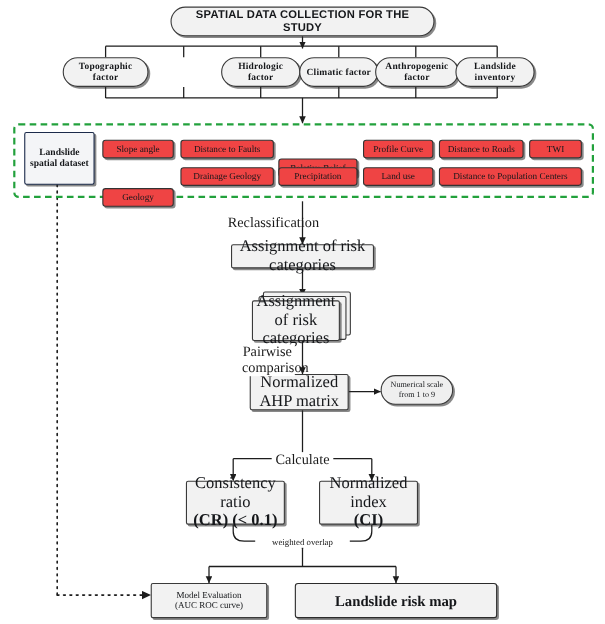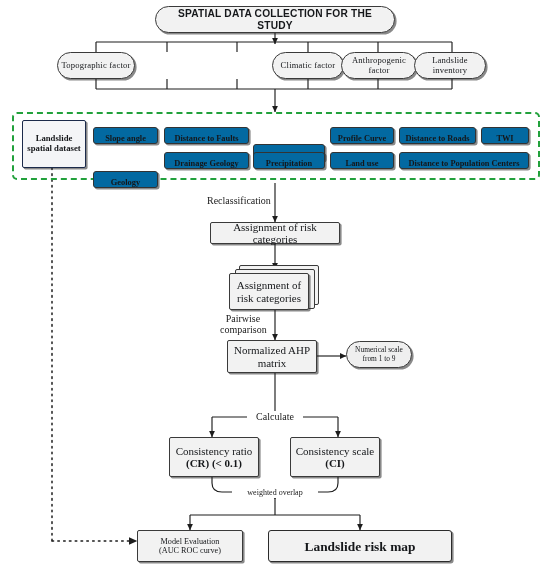--- a/index.html
+++ b/index.html
@@ -43,41 +43,40 @@
     border-radius: 999px;
     font-weight: bold;
     letter-spacing: 0.2px;
   }
   .title-pill {
     font-size: 10.2px;
     font-family: "Liberation Sans", "DejaVu Sans", sans-serif;
   }
   .factor {
     border-radius: 999px;
-    font-weight: normal;
+    font-weight: bold;
     font-size: 8.6px;
   }
   .dataset-main {
     border: 1.6px solid #1b2a4a;
     font-weight: bold;
     font-size: 8.7px;
     border-radius: 2px;
     background: #f4f5f7;
   }
   .layer {
     border-radius: 3px;
     border: 1.4px solid #333;
-    font-weight: bold;
+    font-weight: normal;
     font-size: 8.4px;
-    background: #0369a1;
-    align-items: flex-end;
+    background: #ef4444;
   }
   .proc {
     border-radius: 2px;
-    font-size: 11px;
+    font-size: 15px;
   }
   .stack-back {
     position: absolute;
     background: #f2f2f2;
     border: 1.3px solid #3a3a3a;
     border-radius: 2px;
     z-index: 1;
   }
   .ellipse-note {
     border-radius: 999px;
@@ -92,21 +91,21 @@
   }
   .dashed-group {
     position: absolute;
     border: 2.2px dashed #22a13c;
     border-radius: 5px;
     background: transparent;
     z-index: 2;
   }
   .edge-label {
     position: absolute;
-    font-size: 10px;
+    font-size: 13px;
     color: #1a1a1a;
     background: #ffffff;
     text-align: center;
     line-height: 1.1;
     z-index: 4;
     padding: 0 2px;
   }
 </style>
 </head>
 <body>
@@ -162,20 +161,23 @@
     </g>
   </svg>
 
   <div class="node pill title-pill" style="left:155px; top:6px; width:240px; height:27px;">
     <span class="txt">SPATIAL DATA COLLECTION FOR THE STUDY</span>
   </div>
 
   <div class="node pill factor" style="left:57px; top:52px; width:78px; height:27px;">
     <span class="txt">Topographic factor</span>
   </div>
+  <div class="node pill factor" style="left:201px; top:52px; width:72px; height:27px;">
+    <span class="txt">Hidrologic factor</span>
+  </div>
   <div class="node pill factor" style="left:272px; top:52px; width:72px; height:27px;">
     <span class="txt">Climatic factor</span>
   </div>
   <div class="node pill factor" style="left:341px; top:52px; width:76px; height:27px;">
     <span class="txt">Anthropogenic factor</span>
   </div>
   <div class="node pill factor" style="left:414px; top:52px; width:72px; height:27px;">
     <span class="txt">Landslide inventory</span>
   </div>
 
@@ -250,21 +252,21 @@
   <div class="node ellipse-note" style="left:346px; top:341px; width:66px; height:27px;">
     <span class="txt">Numerical scale from 1 to 9</span>
   </div>
 
   <div class="node proc" style="left:169px; top:437px; width:90px; height:40px; flex-direction:column;">
     <span class="txt">Consistency ratio</span>
     <span class="txt" style="font-weight:bold;">(CR) (&lt; 0.1)</span>
   </div>
 
   <div class="node proc" style="left:290px; top:437px; width:90px; height:40px; flex-direction:column;">
-    <span class="txt">Consistency scale</span>
+    <span class="txt">Normalized index</span>
     <span class="txt" style="font-weight:bold;">(CI)</span>
   </div>
 
   <div class="node bigmap" style="left:268px; top:530px; width:184px; height:32px;">
     <span class="txt">Landslide risk map</span>
   </div>
 
   <div class="node proc" style="left:137px; top:530px; width:106px; height:32px; flex-direction:column; font-size:8.2px;">
     <span class="txt">Model Evaluation</span>
     <span class="txt">(AUC ROC curve)</span>

